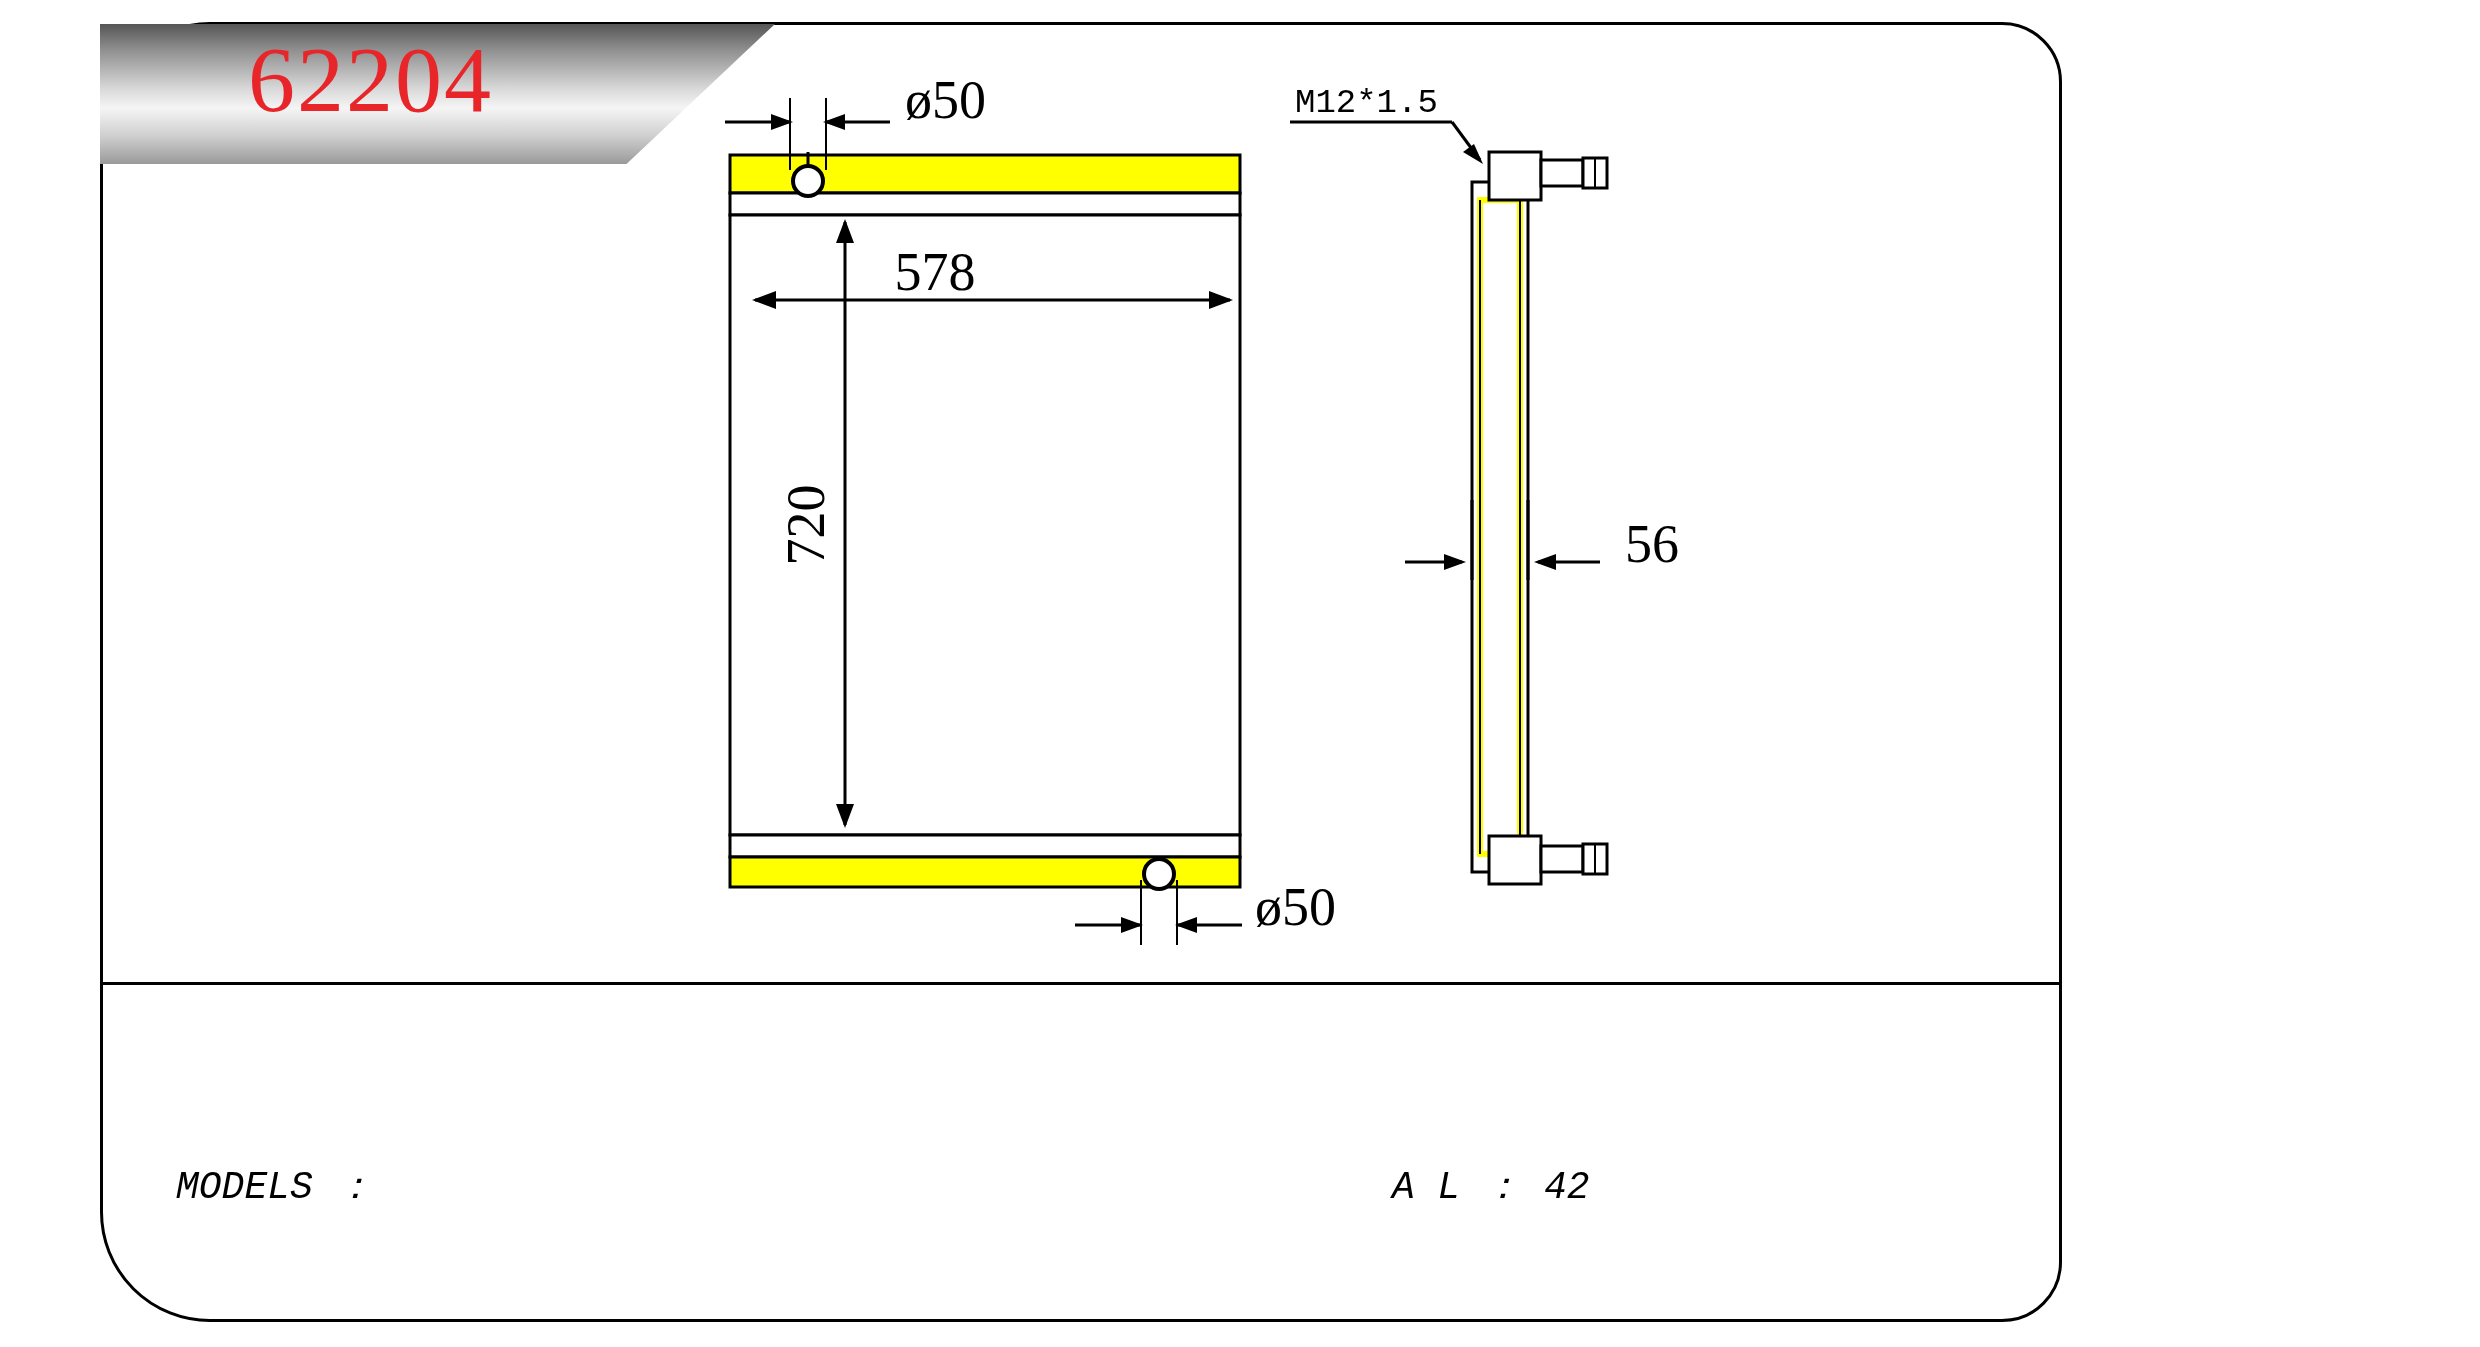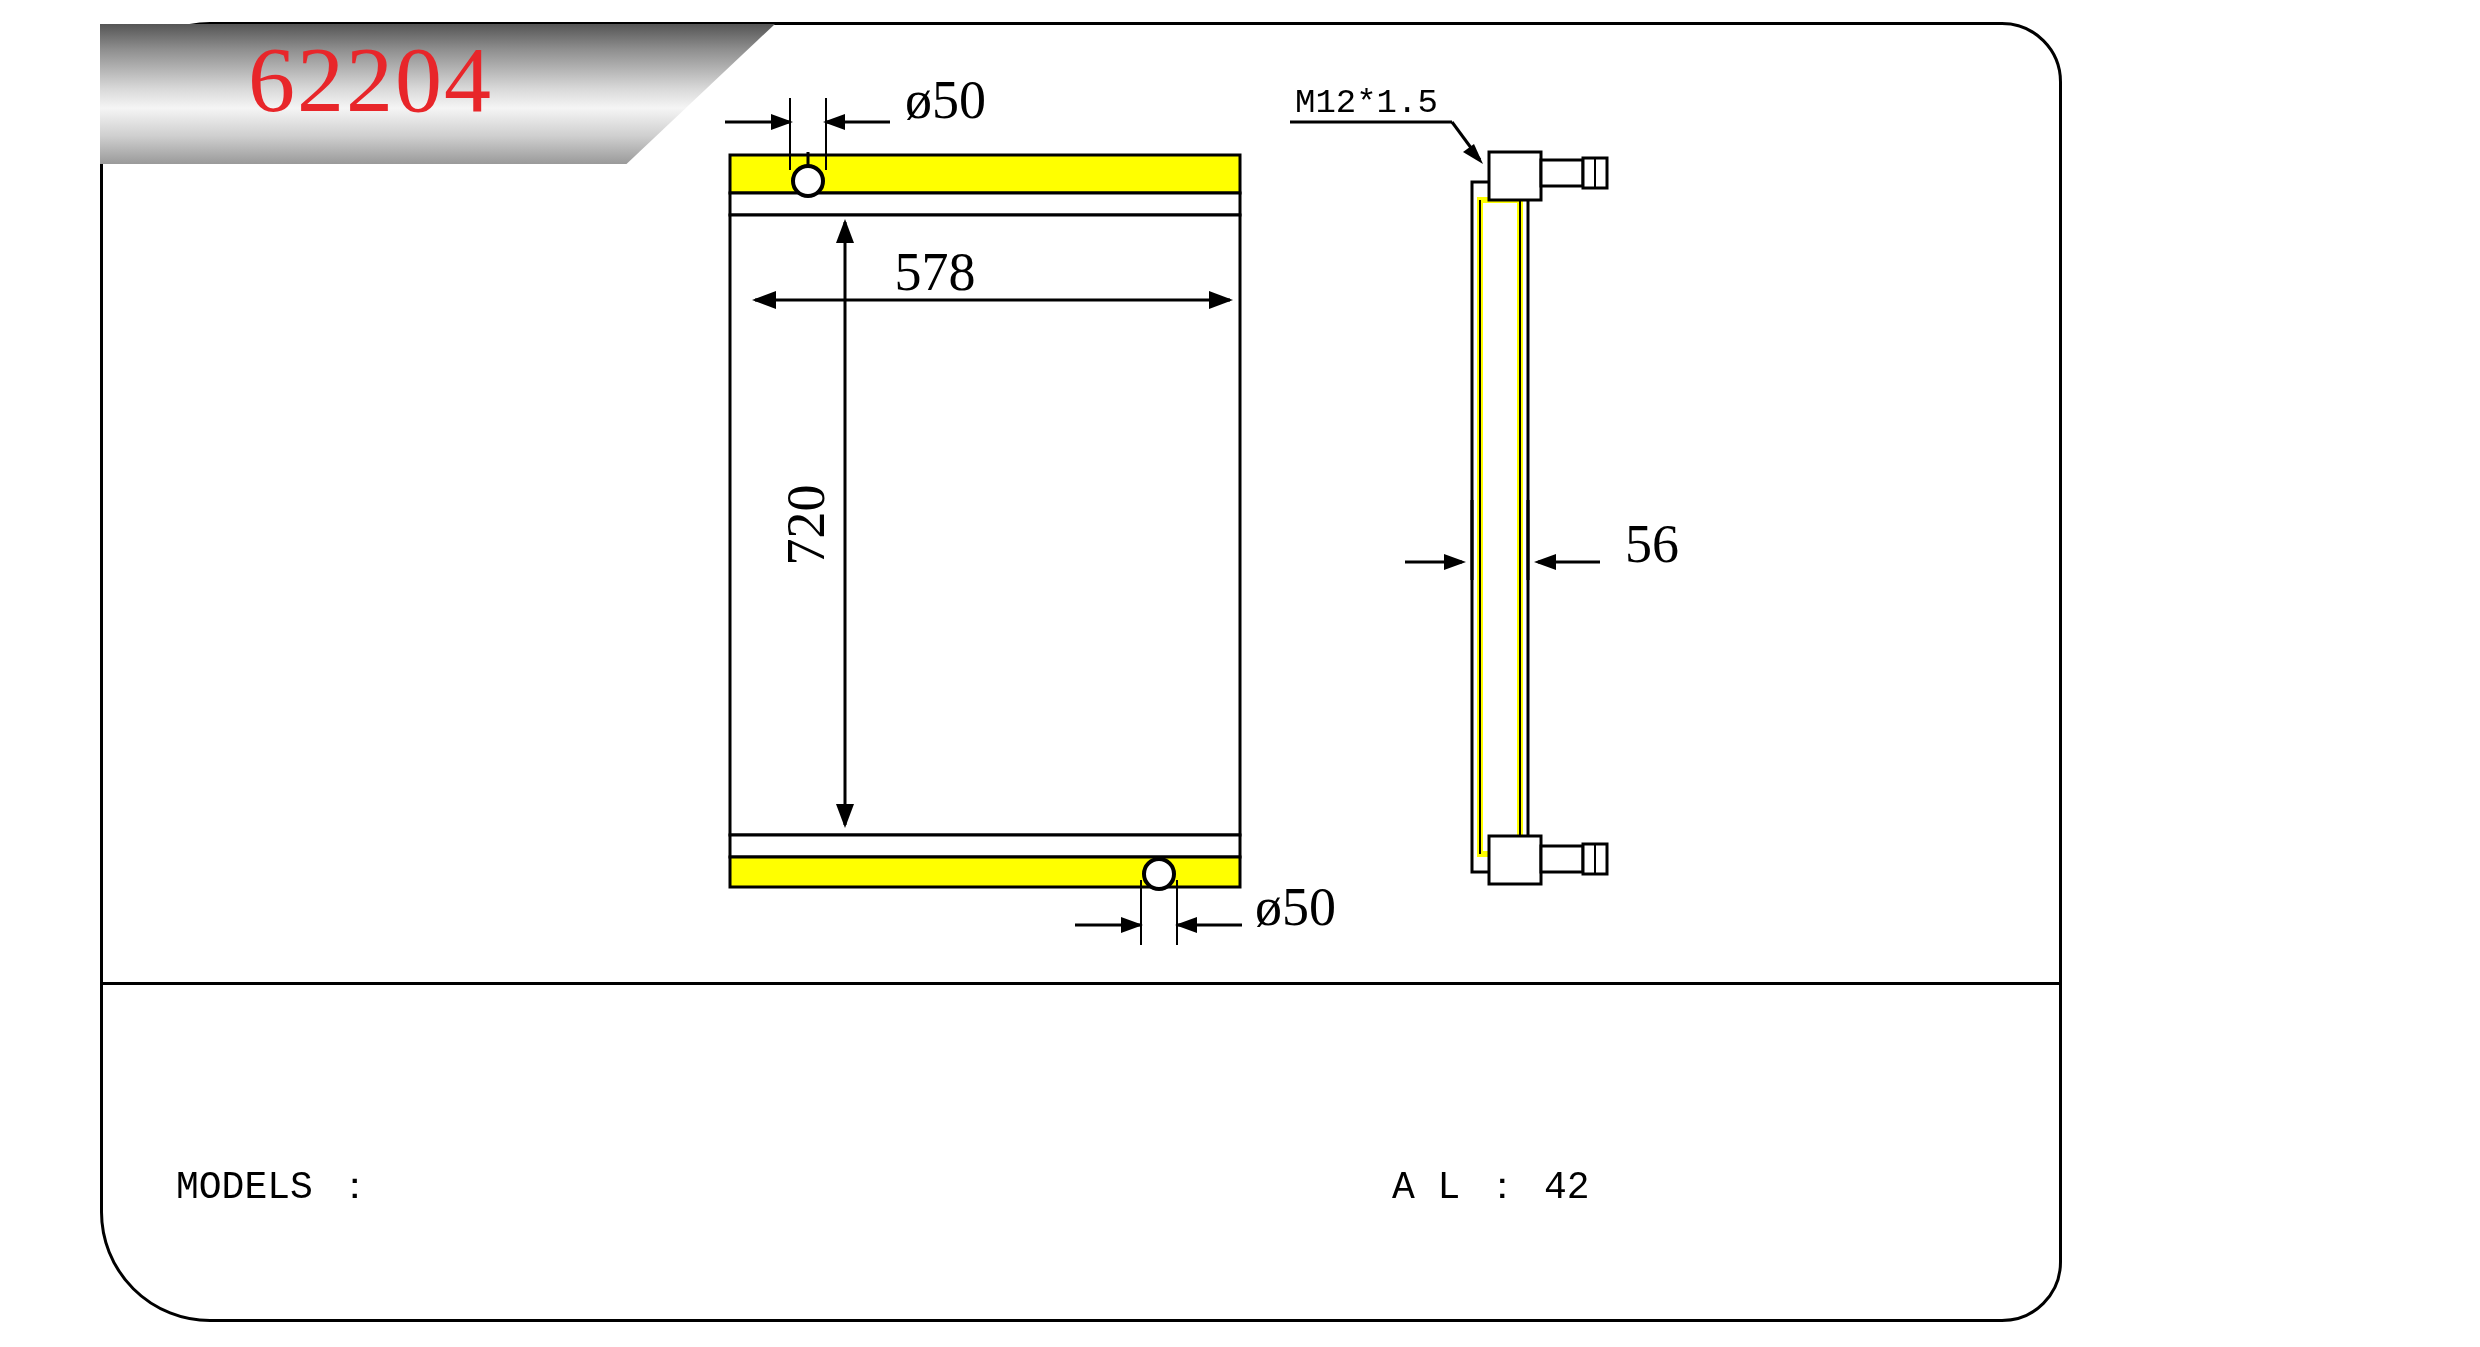--- a/index.html
+++ b/index.html
@@ -71,21 +71,21 @@
   .spec-col {
     position: absolute;
     font-family: "Liberation Mono", monospace;
     font-size: 38px;
     color: #000;
     line-height: 64px;
     white-space: pre;
   }
   .spec-left { left: 176px; top: 1028px; }
   .spec-right { left: 1392px; top: 1028px; }
-  .spec-line { height: 64px; }
+  .spec-line { height: 64px; font-style: italic; }
 
   
   #drawing {
     position: absolute;
     left: 0; top: 0;
     width: 2480px;
     height: 1347px;
     pointer-events: none;
   }
   .dim-text {

